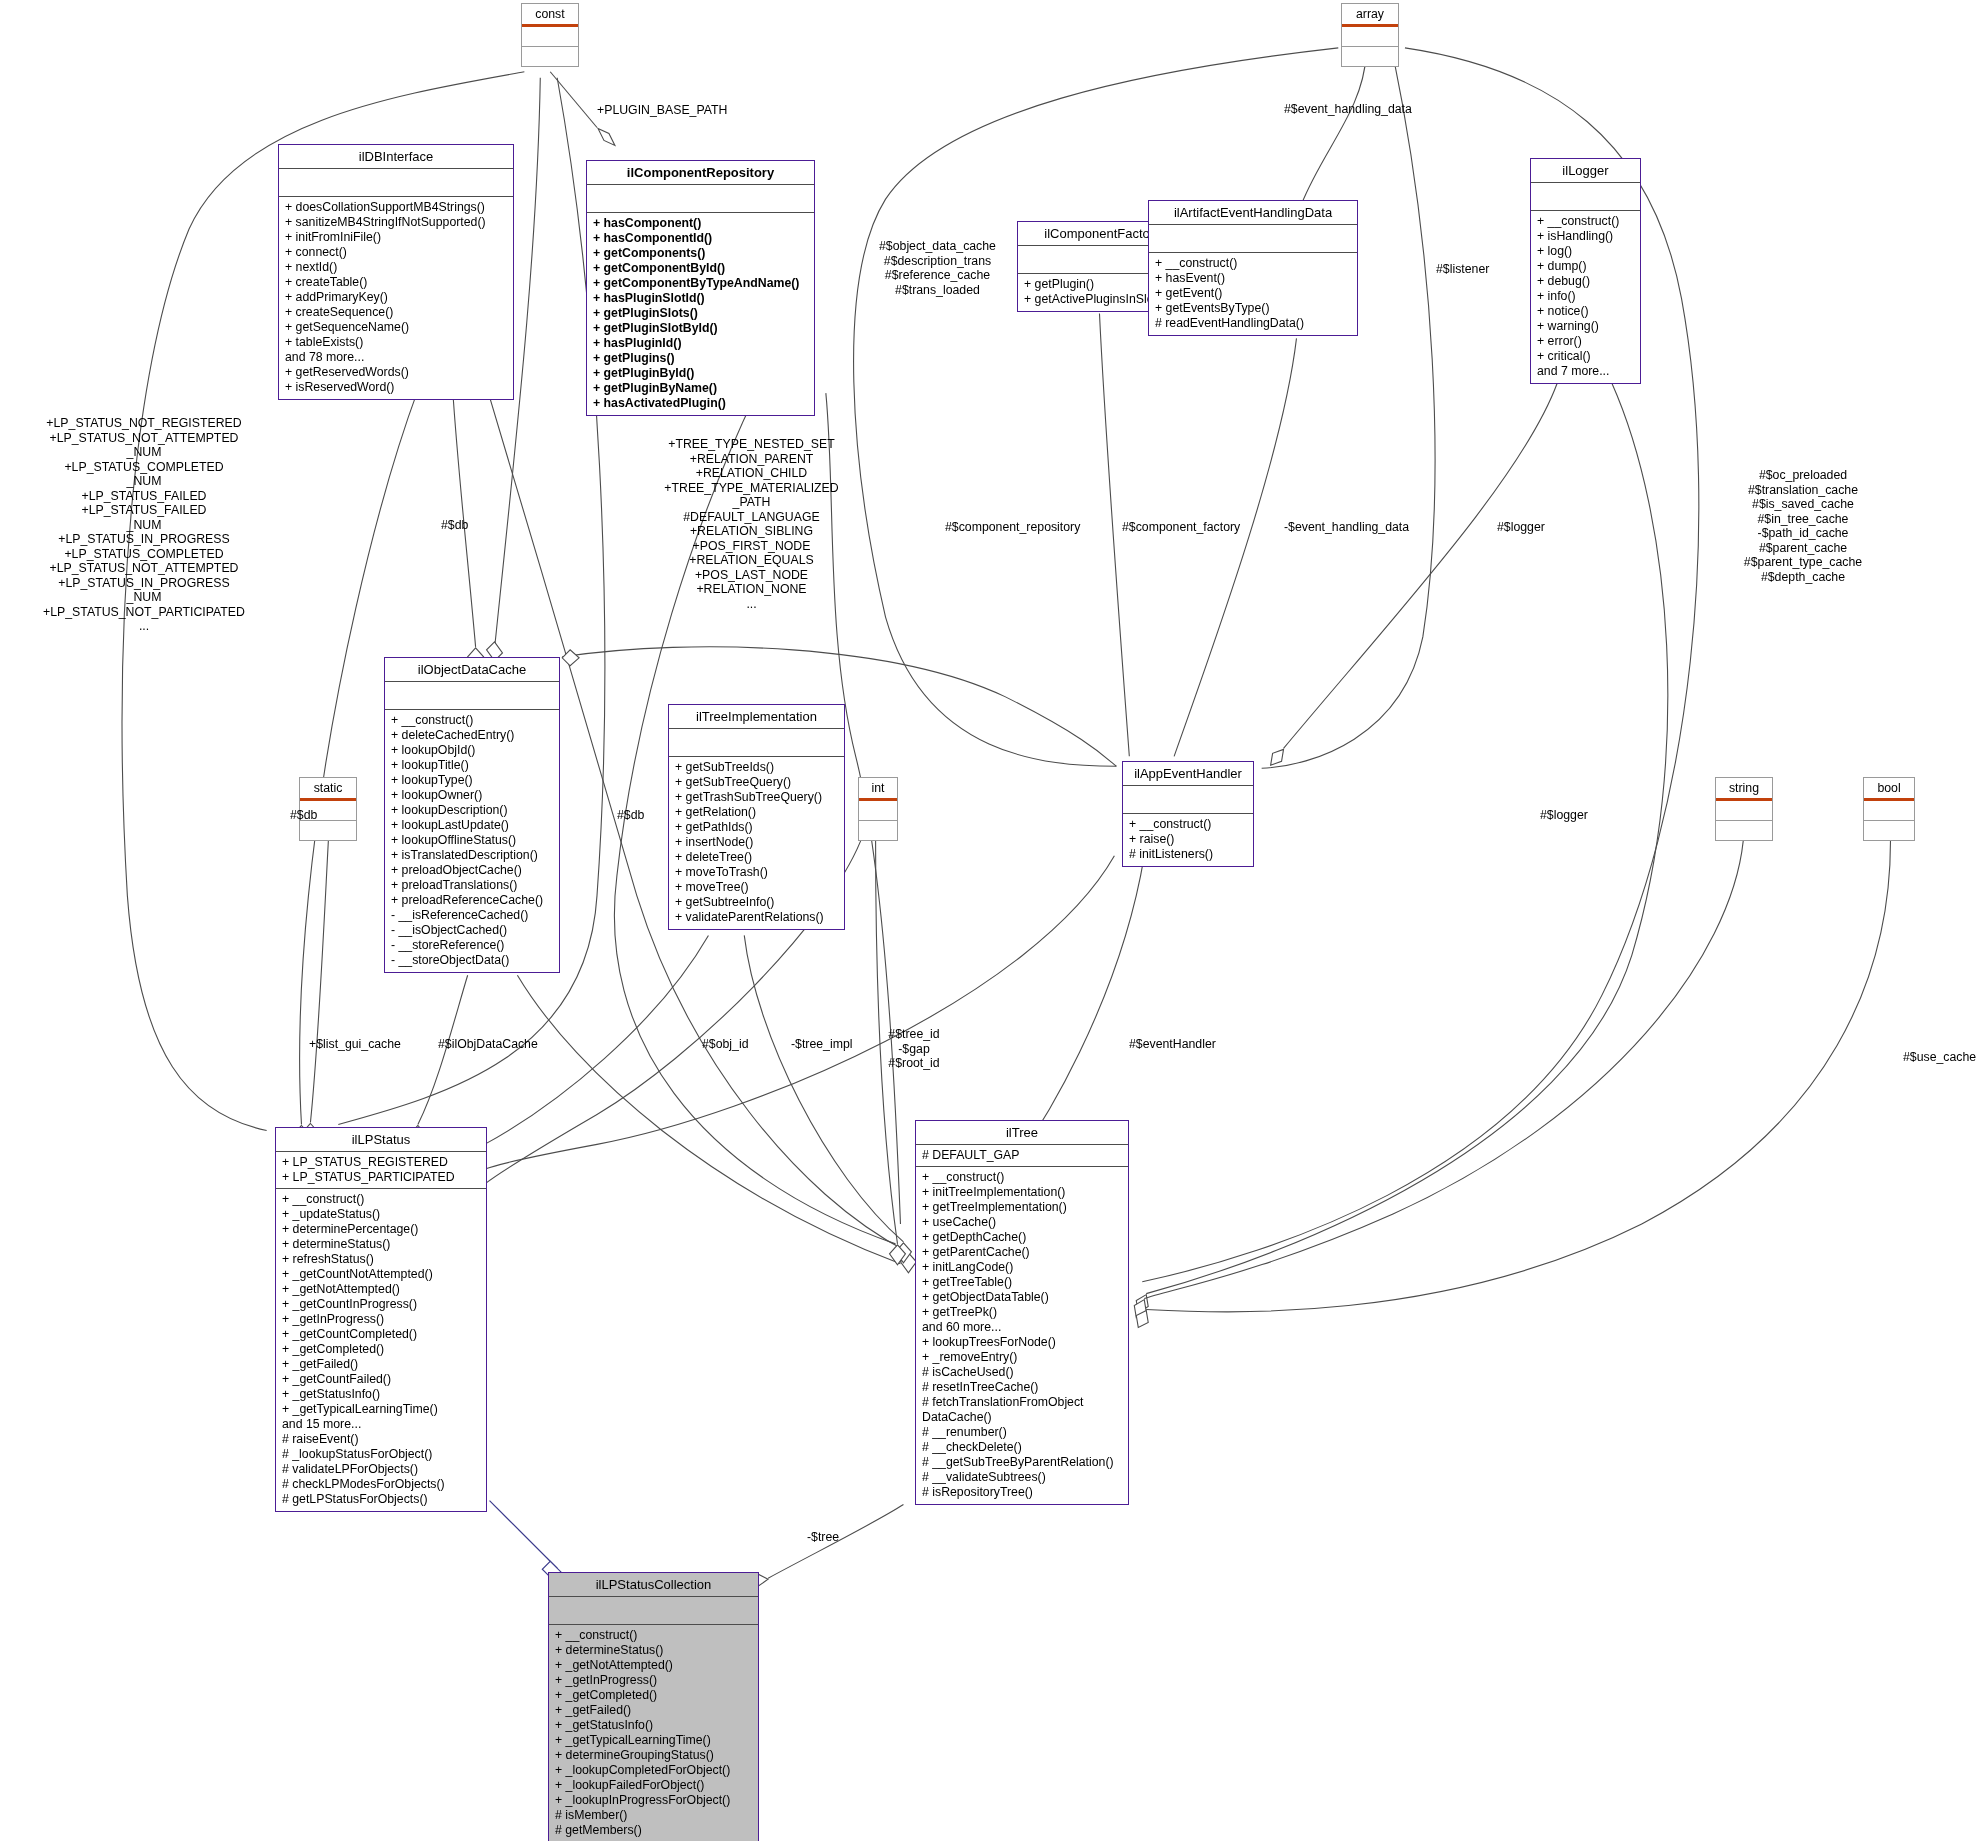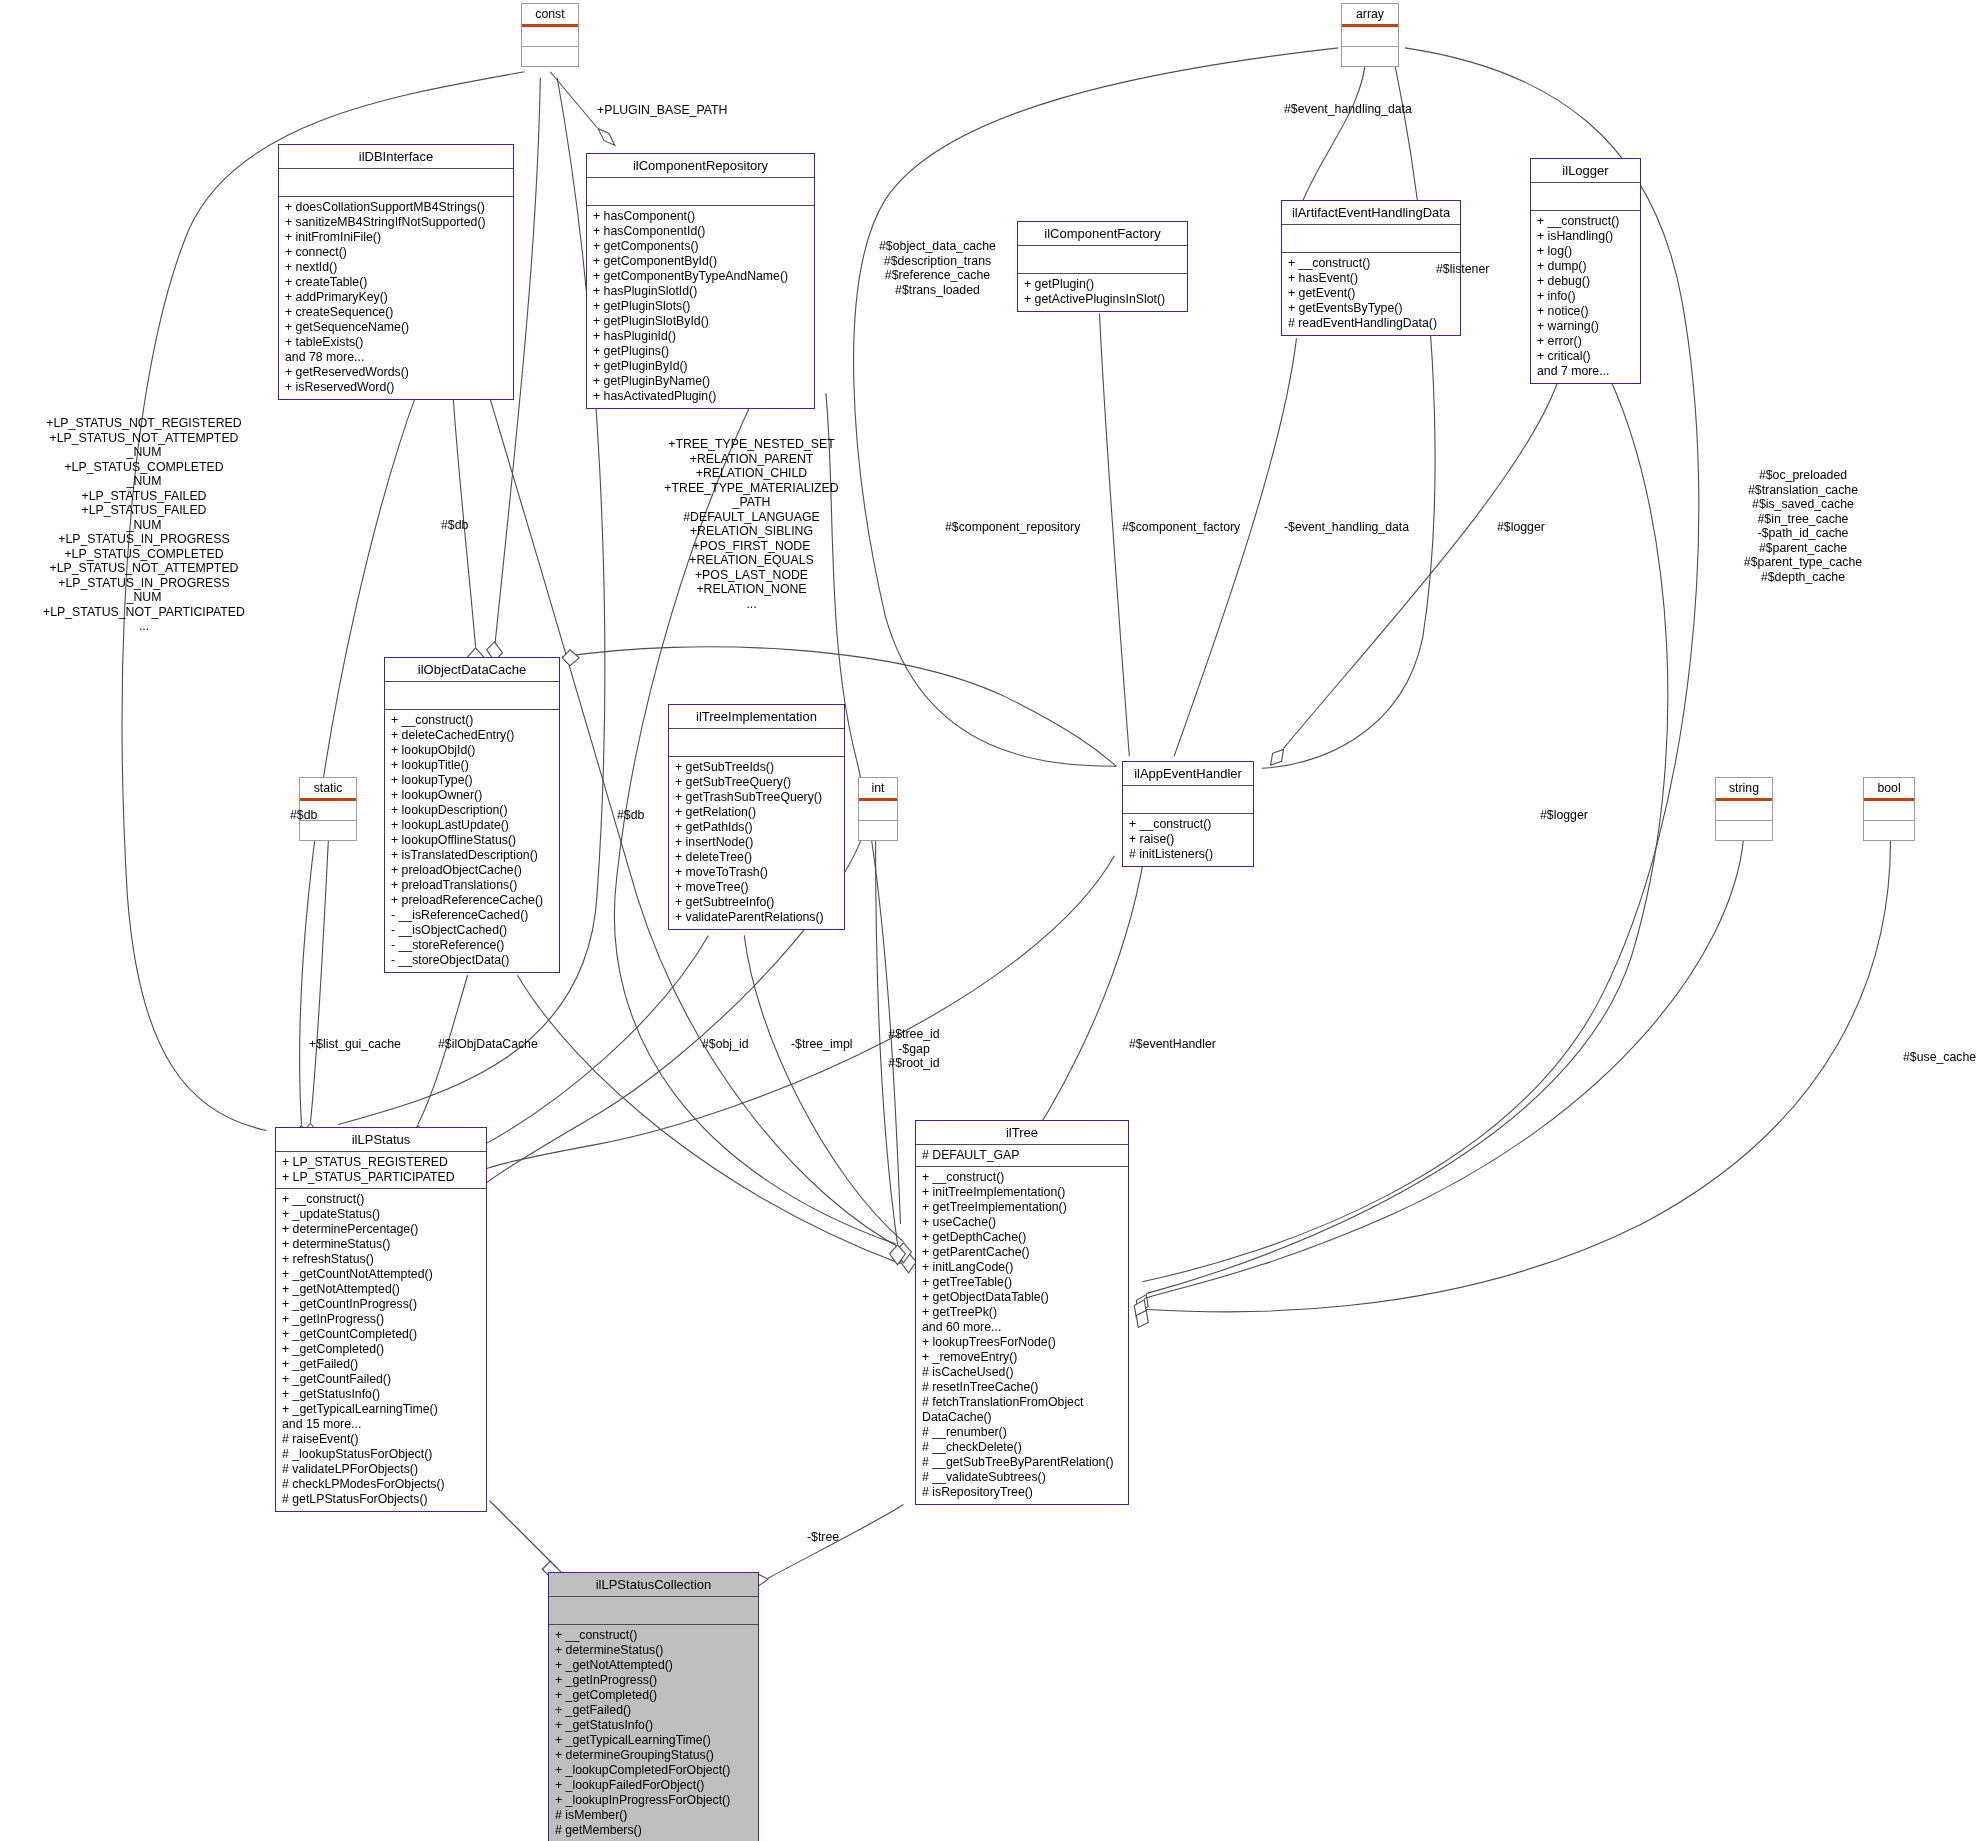--- a/index.html
+++ b/index.html
@@ -216,21 +216,21 @@
         <div class="row">+ addPrimaryKey()</div>
         <div class="row">+ createSequence()</div>
         <div class="row">+ getSequenceName()</div>
         <div class="row">+ tableExists()</div>
         <div class="row">and 78 more...</div>
         <div class="row">+ getReservedWords()</div>
         <div class="row">+ isReservedWord()</div>
       </div>
   </div>
 
-  <div class="uml" style="left:586px;top:153px;width:229px;">
+  <div class="uml" style="left:586px;top:160px;width:229px;font-weight:bold;">
     <div class="title">ilComponentRepository</div>
     <div class="attrs empty"></div>
     <div class="ops">
         <div class="row">+ hasComponent()</div>
         <div class="row">+ hasComponentId()</div>
         <div class="row">+ getComponents()</div>
         <div class="row">+ getComponentById()</div>
         <div class="row">+ getComponentByTypeAndName()</div>
         <div class="row">+ hasPluginSlotId()</div>
         <div class="row">+ getPluginSlots()</div>
@@ -245,21 +245,21 @@
 
   <div class="uml" style="left:1017px;top:221px;width:171px;">
     <div class="title">ilComponentFactory</div>
     <div class="attrs empty"></div>
     <div class="ops">
         <div class="row">+ getPlugin()</div>
         <div class="row">+ getActivePluginsInSlot()</div>
       </div>
   </div>
 
-  <div class="uml" style="left:1281px;top:200px;width:180px;">
+  <div class="uml" style="left:1148px;top:200px;width:210px;">
     <div class="title">ilArtifactEventHandlingData</div>
     <div class="attrs empty"></div>
     <div class="ops">
         <div class="row">+ __construct()</div>
         <div class="row">+ hasEvent()</div>
         <div class="row">+ getEvent()</div>
         <div class="row">+ getEventsByType()</div>
         <div class="row"># readEventHandlingData()</div>
       </div>
   </div>

